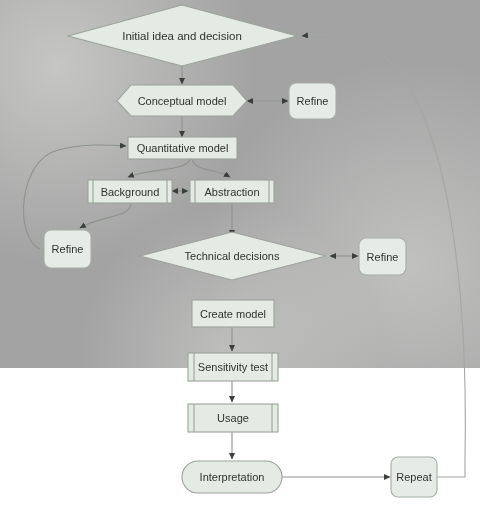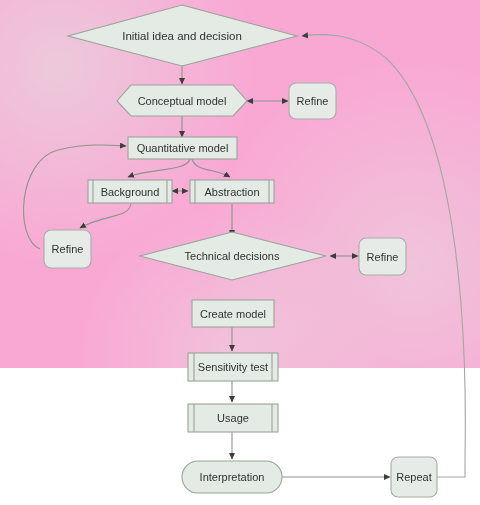--- a/index.html
+++ b/index.html
@@ -10,21 +10,21 @@
   body {
     width: 480px;
     height: 505px;
     overflow: hidden;
     font-family: "Liberation Sans", sans-serif;
   }
   #canvas {
     position: relative;
     width: 480px;
     height: 368px;
-    background: #f9a8d4;
+    background: #a3a3a3;
   }
   
   #canvas::before {
     content: "";
     position: absolute;
     inset: 0;
     pointer-events: none;
     background:
       radial-gradient(circle at 12% 18%, rgba(226,228,224,.55) 0, rgba(255,255,255,0) 38%),
       radial-gradient(circle at 86% 72%, rgba(228,230,226,.45) 0, rgba(255,255,255,0) 42%),

